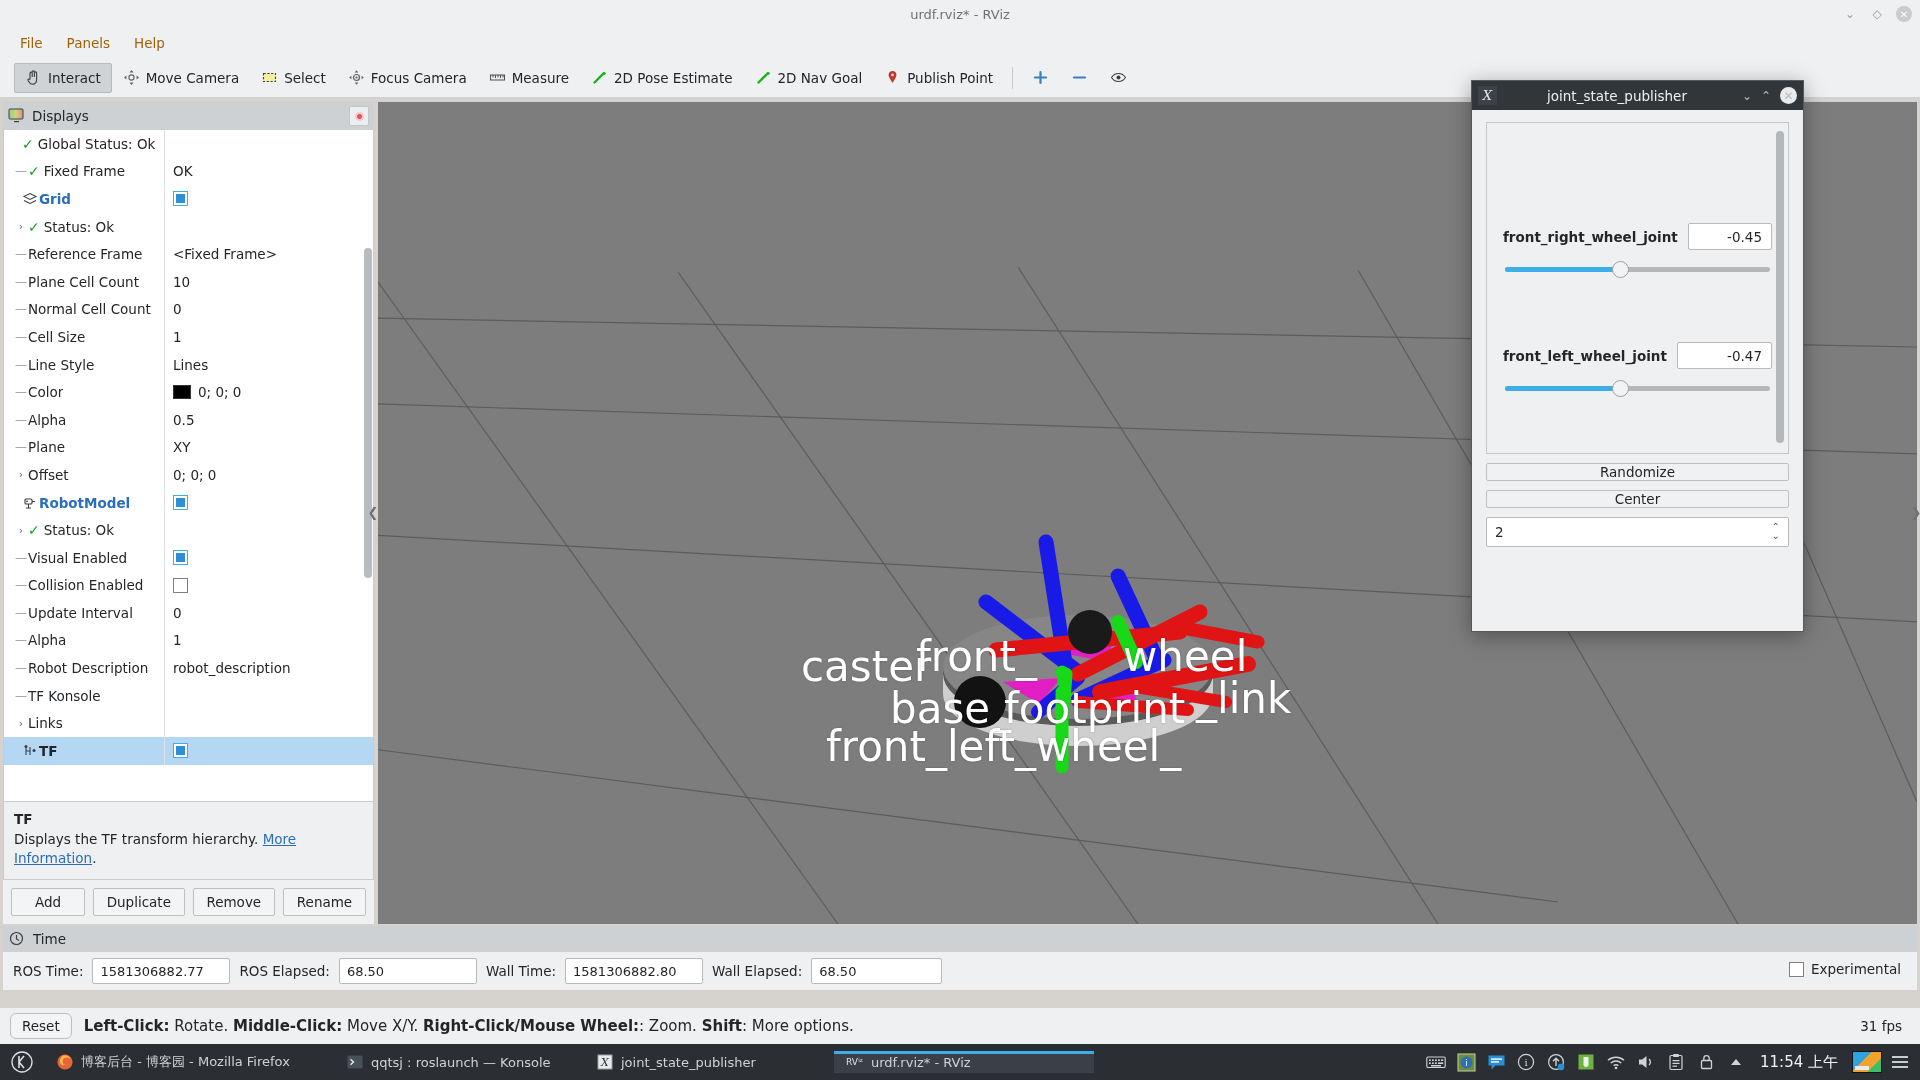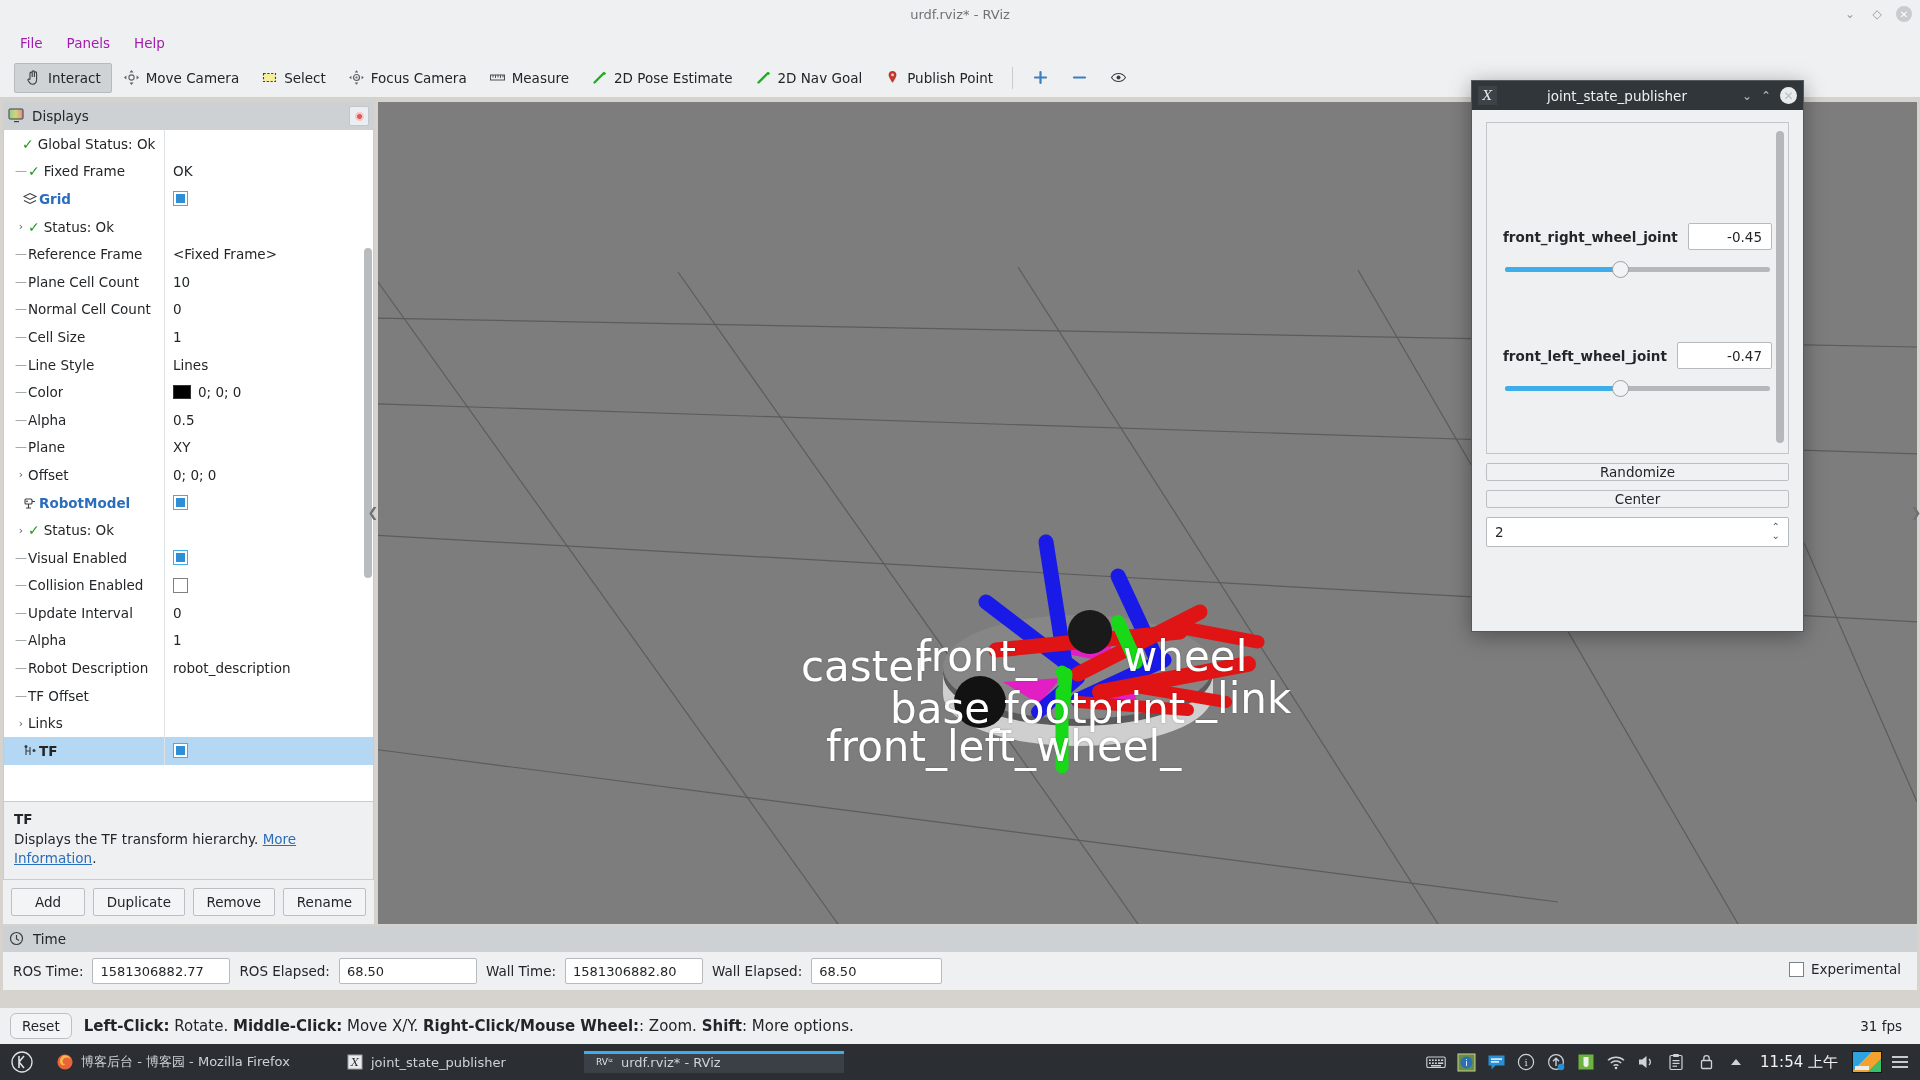--- a/index.html
+++ b/index.html
@@ -25,21 +25,21 @@
   }
   .wbtn { width: 16px; height: 16px; display: flex; align-items: center;
           justify-content: center; color: #9aa0a4; font-size: 12px; }
   .wbtn.close { background: #c8ccce; border-radius: 50%; color: #fff; font-size: 10px; }
 
   
   .menubar {
     position: absolute; left: 0; top: 28px; width: 1920px; height: 30px;
     background: #eff0f1; display: flex; align-items: center; padding-left: 8px;
   }
-  .menuitem { padding: 3px 12px; font-size: 13.5px; color: #a21caf; cursor: default; }
+  .menuitem { padding: 3px 12px; font-size: 13.5px; color: #a16207; cursor: default; }
 
   
   .toolbar {
     position: absolute; left: 0; top: 58px; width: 1920px; height: 40px;
     background: #eff0f1; display: flex; align-items: center; padding-left: 14px;
     border-bottom: 1px solid #cfd2d4;
   }
   .tbtn {
     display: flex; align-items: center; gap: 6px; height: 30px;
     padding: 0 10px; font-size: 13.5px; color: #232629; cursor: default;
@@ -664,21 +664,21 @@
             <span class="tlabel">Robot Description</span>
           </div>
           <div class="tcol2">
             <span>robot_description</span>
           </div>
         </div>
         <div class="trow">
           <div class="tcol1">
             <span class="indent" style="width: 8px;"></span>
             <span class="branch">—</span>
-            <span class="tlabel">TF Offset</span>
+            <span class="tlabel">TF Konsole</span>
           </div>
           <div class="tcol2"></div>
         </div>
         <div class="trow">
           <div class="tcol1">
             <span class="indent" style="width: 8px;"></span>
             <span class="arrow">›</span>
             <span class="tlabel">Links</span>
           </div>
           <div class="tcol2"></div>
@@ -885,20 +885,29 @@
       <div class="task" style="min-width:290px;">
         <span class="tico">
           <svg width="18" height="18" viewBox="0 0 18 18">
               <circle cx="9" cy="9" r="7.6" fill="#e8643a"></circle>
           <path d="M9 2.2c3.1 0 5.2 2.2 5.6 4.4-1-1.6-2.8-2.4-4.6-2-2.6.5-3.8 2.6-3.3 4.6.4 1.5 1.7 2.4 3.1 2.3-2 1.5-4.7.7-5.6-1.6C3.2 7.2 5.2 2.2 9 2.2z" fill="#ffb64a"></path>
             </svg>
           </span>
         <span>博客后台 - 博客园 - Mozilla Firefox</span>
       </div>
 
+      <div class="task" style="min-width:250px;">
+        <span class="tico">
+          <svg width="18" height="18" viewBox="0 0 18 18">
+              <rect x="1.5" y="2.5" width="15" height="13" rx="1.5" fill="#4a5156"></rect>
+          <path d="M4.5 6.2l3 2.8-3 2.8" fill="none" stroke="#e7ebee" stroke-width="1.4"></path>
+            </svg>
+          </span>
+        <span>qqtsj : roslaunch — Konsole</span>
+      </div>
 
       <div class="task" style="min-width:250px;">
         <span class="tico">
           <svg width="18" height="18" viewBox="0 0 18 18">
               <rect x="2" y="2" width="14" height="14" fill="#e9ebec" stroke="#9aa0a4"></rect>
           <text x="9" y="13" font-size="11" text-anchor="middle" fill="#2b2f33" font-family="DejaVu Serif, serif" font-style="italic">X</text>
             </svg>
           </span>
         <span>joint_state_publisher</span>
       </div>

